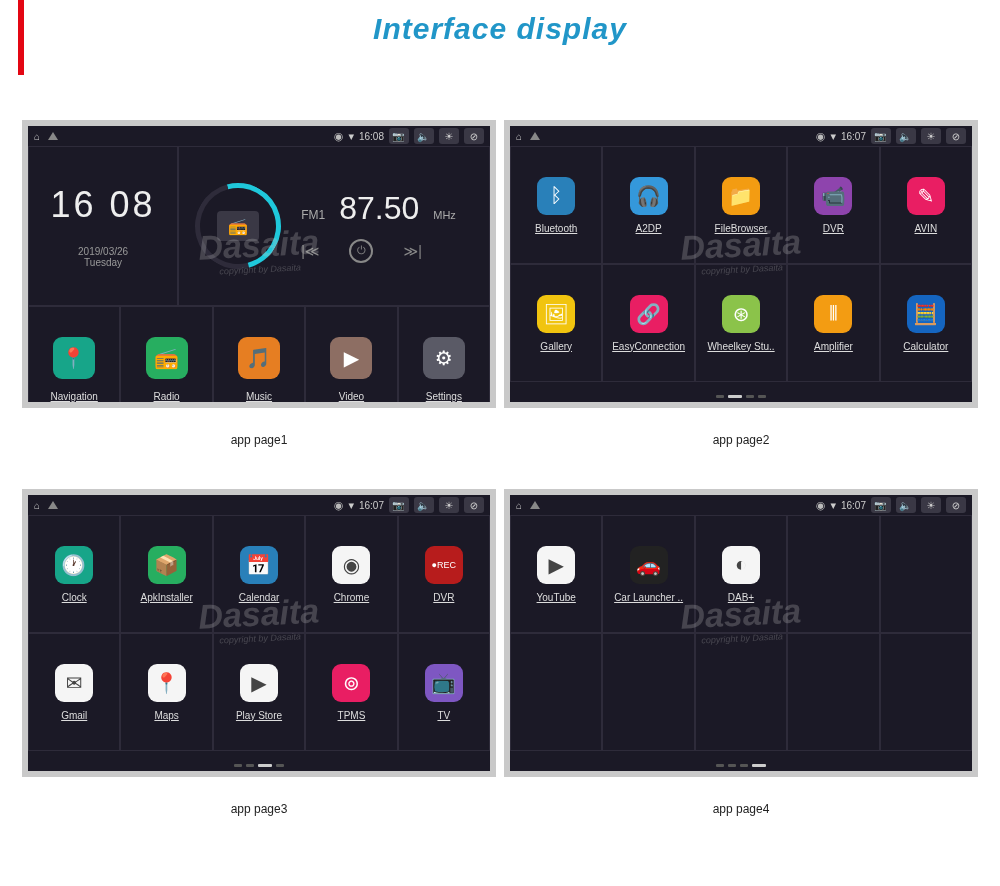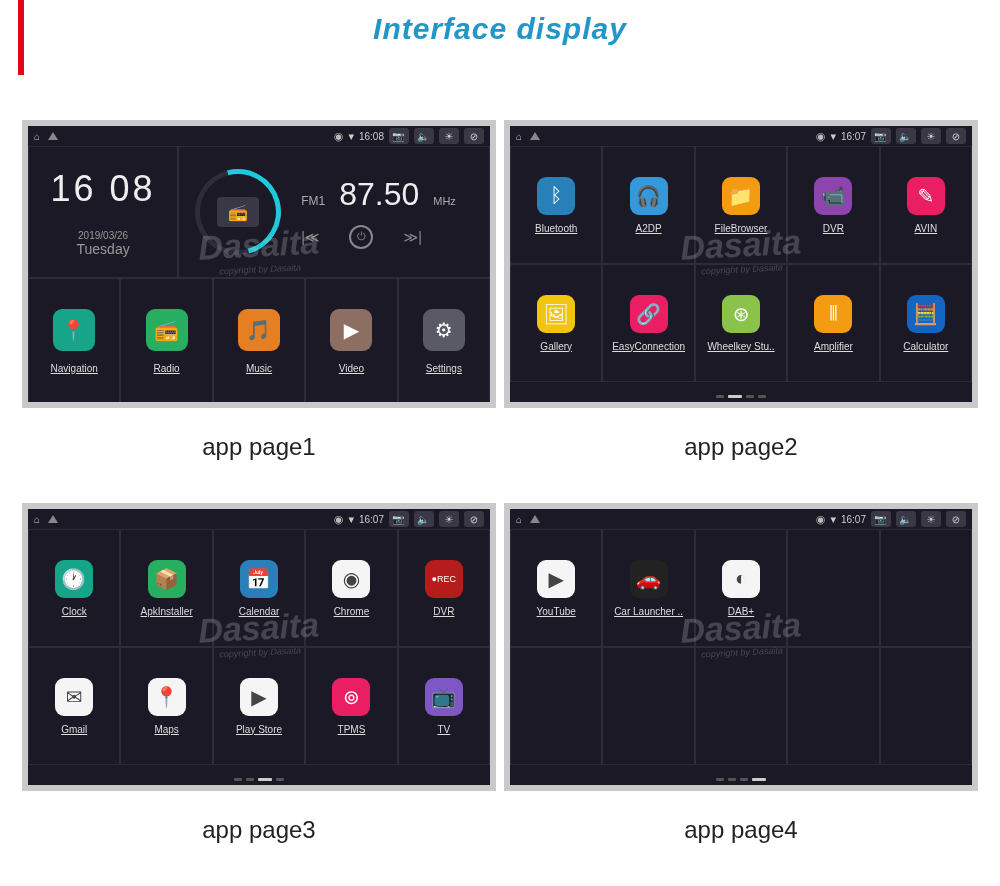--- a/index.html
+++ b/index.html
@@ -5,36 +5,36 @@
   * { box-sizing: border-box; margin: 0; padding: 0; }
   body { width: 1000px; height: 886px; background: #fff; font-family: Arial, sans-serif; position: relative; }
   
   .header { height: 80px; position: relative; }
   .red-bar { position: absolute; left: 18px; top: 0; width: 6px; height: 75px; background: #e30613; }
   .title { text-align: center; font-size: 30px; font-weight: bold; font-style: italic; color: #2196c8; padding-top: 12px; letter-spacing: 1px; }
   
   .grid { display: grid; grid-template-columns: 1fr 1fr; gap: 20px 8px; padding: 40px 22px 0 22px; }
   .cell { display: flex; flex-direction: column; }
   .screen { border: 6px solid #c9c9c9; background: #1b1926; height: 288px; position: relative; overflow: hidden; }
-  .caption { text-align: center; font-size: 24px; color: #222; padding: 25px 0 22px; }
+  .caption { text-align: center; font-size: 12px; color: #222; padding: 25px 0 22px; }
   
   .statusbar { height: 20px; display: flex; align-items: center; padding: 0 6px; background: #1b1926; font-size: 10px; color: #ccc; }
   .sb-left { display: flex; align-items: center; gap: 8px; }
   .sb-right { margin-left: auto; display: flex; align-items: center; gap: 5px; }
   .sb-iconbox { width: 20px; height: 16px; background: #3a3845; border-radius: 3px; display: flex; align-items: center; justify-content: center; }
   .sb-glyph { color: #bbb; font-size: 11px; }
   .tri { width: 0; height: 0; border-left: 5px solid transparent; border-right: 5px solid transparent; border-bottom: 8px solid #888; }
   .wifi { font-size: 11px; }
   
   
-  .dash { display: flex; height: 132px; }
+  .dash { display: flex; height: 160px; }
   .dash-time { flex: 1.1; border: 1px solid #2e2b3a; display: flex; flex-direction: column; align-items: center; justify-content: center; color: #eee; }
   .dash-time .t { font-size: 36px; font-weight: 300; letter-spacing: 3px; }
   .dash-time .d { font-size: 10px; color: #999; margin-top: 20px; }
-  .dash-time .w { font-size: 14px; color: #999; }
+  .dash-time .w { font-size: 10px; color: #999; }
   .dash-radio { flex: 2.3; border: 1px solid #2e2b3a; display: flex; align-items: center; }
   .ring { width: 86px; height: 86px; border-radius: 50%; border: 5px solid #2e2b3a; border-top-color: #1fc8db; border-right-color: #1fc8db; transform: rotate(30deg); margin-left: 16px; display: flex; align-items: center; justify-content: center; }
   .ring-inner { transform: rotate(-30deg); width: 42px; height: 30px; background: #3a3845; border-radius: 4px; display:flex; align-items:center; justify-content:center; color:#1fc8db; font-size:16px; }
   .radio-info { flex: 1; padding-left: 20px; color: #eee; }
   .radio-info .row1 { display: flex; align-items: baseline; gap: 14px; }
   .radio-info .fm { font-size: 12px; color: #aaa; }
   .radio-info .freq { font-size: 32px; font-weight: 300; }
   .radio-info .mhz { font-size: 11px; color: #aaa; }
   .radio-ctrl { display: flex; gap: 30px; margin-top: 12px; color: #888; font-size: 14px; align-items: center; }
   .power-btn { width: 24px; height: 24px; border: 2px solid #888; border-radius: 50%; display:flex; align-items:center; justify-content:center; font-size:11px; }

